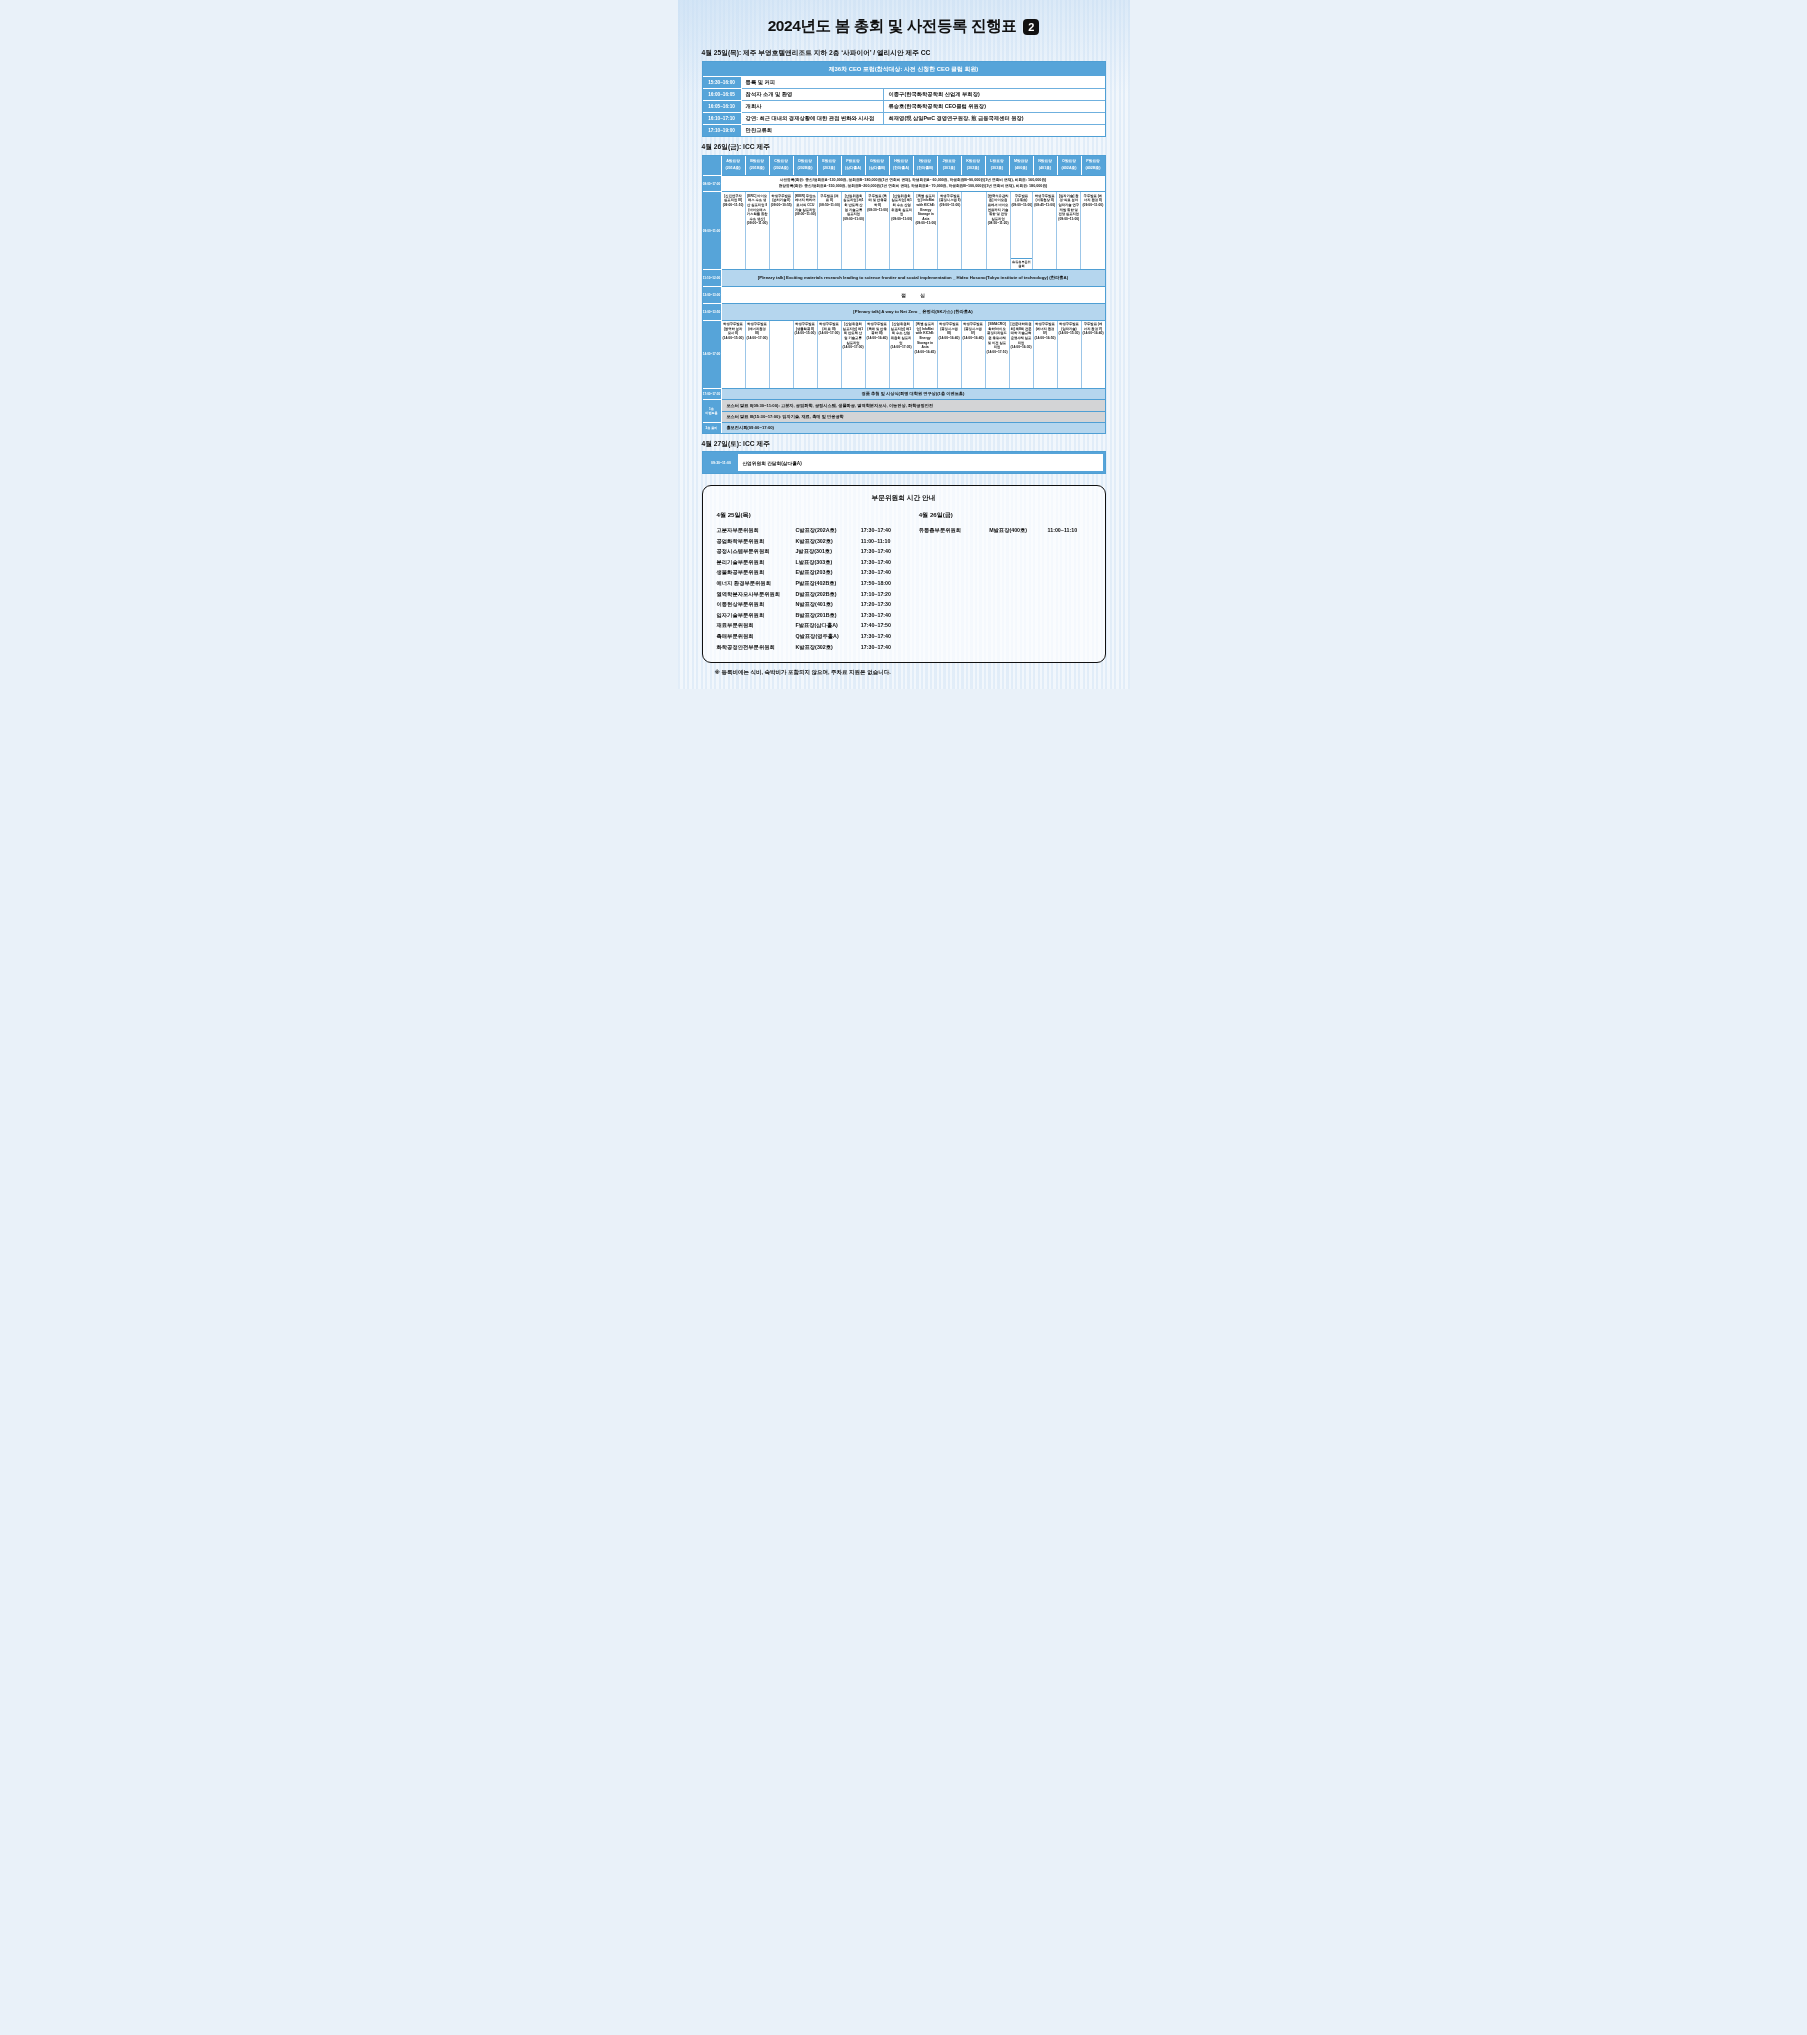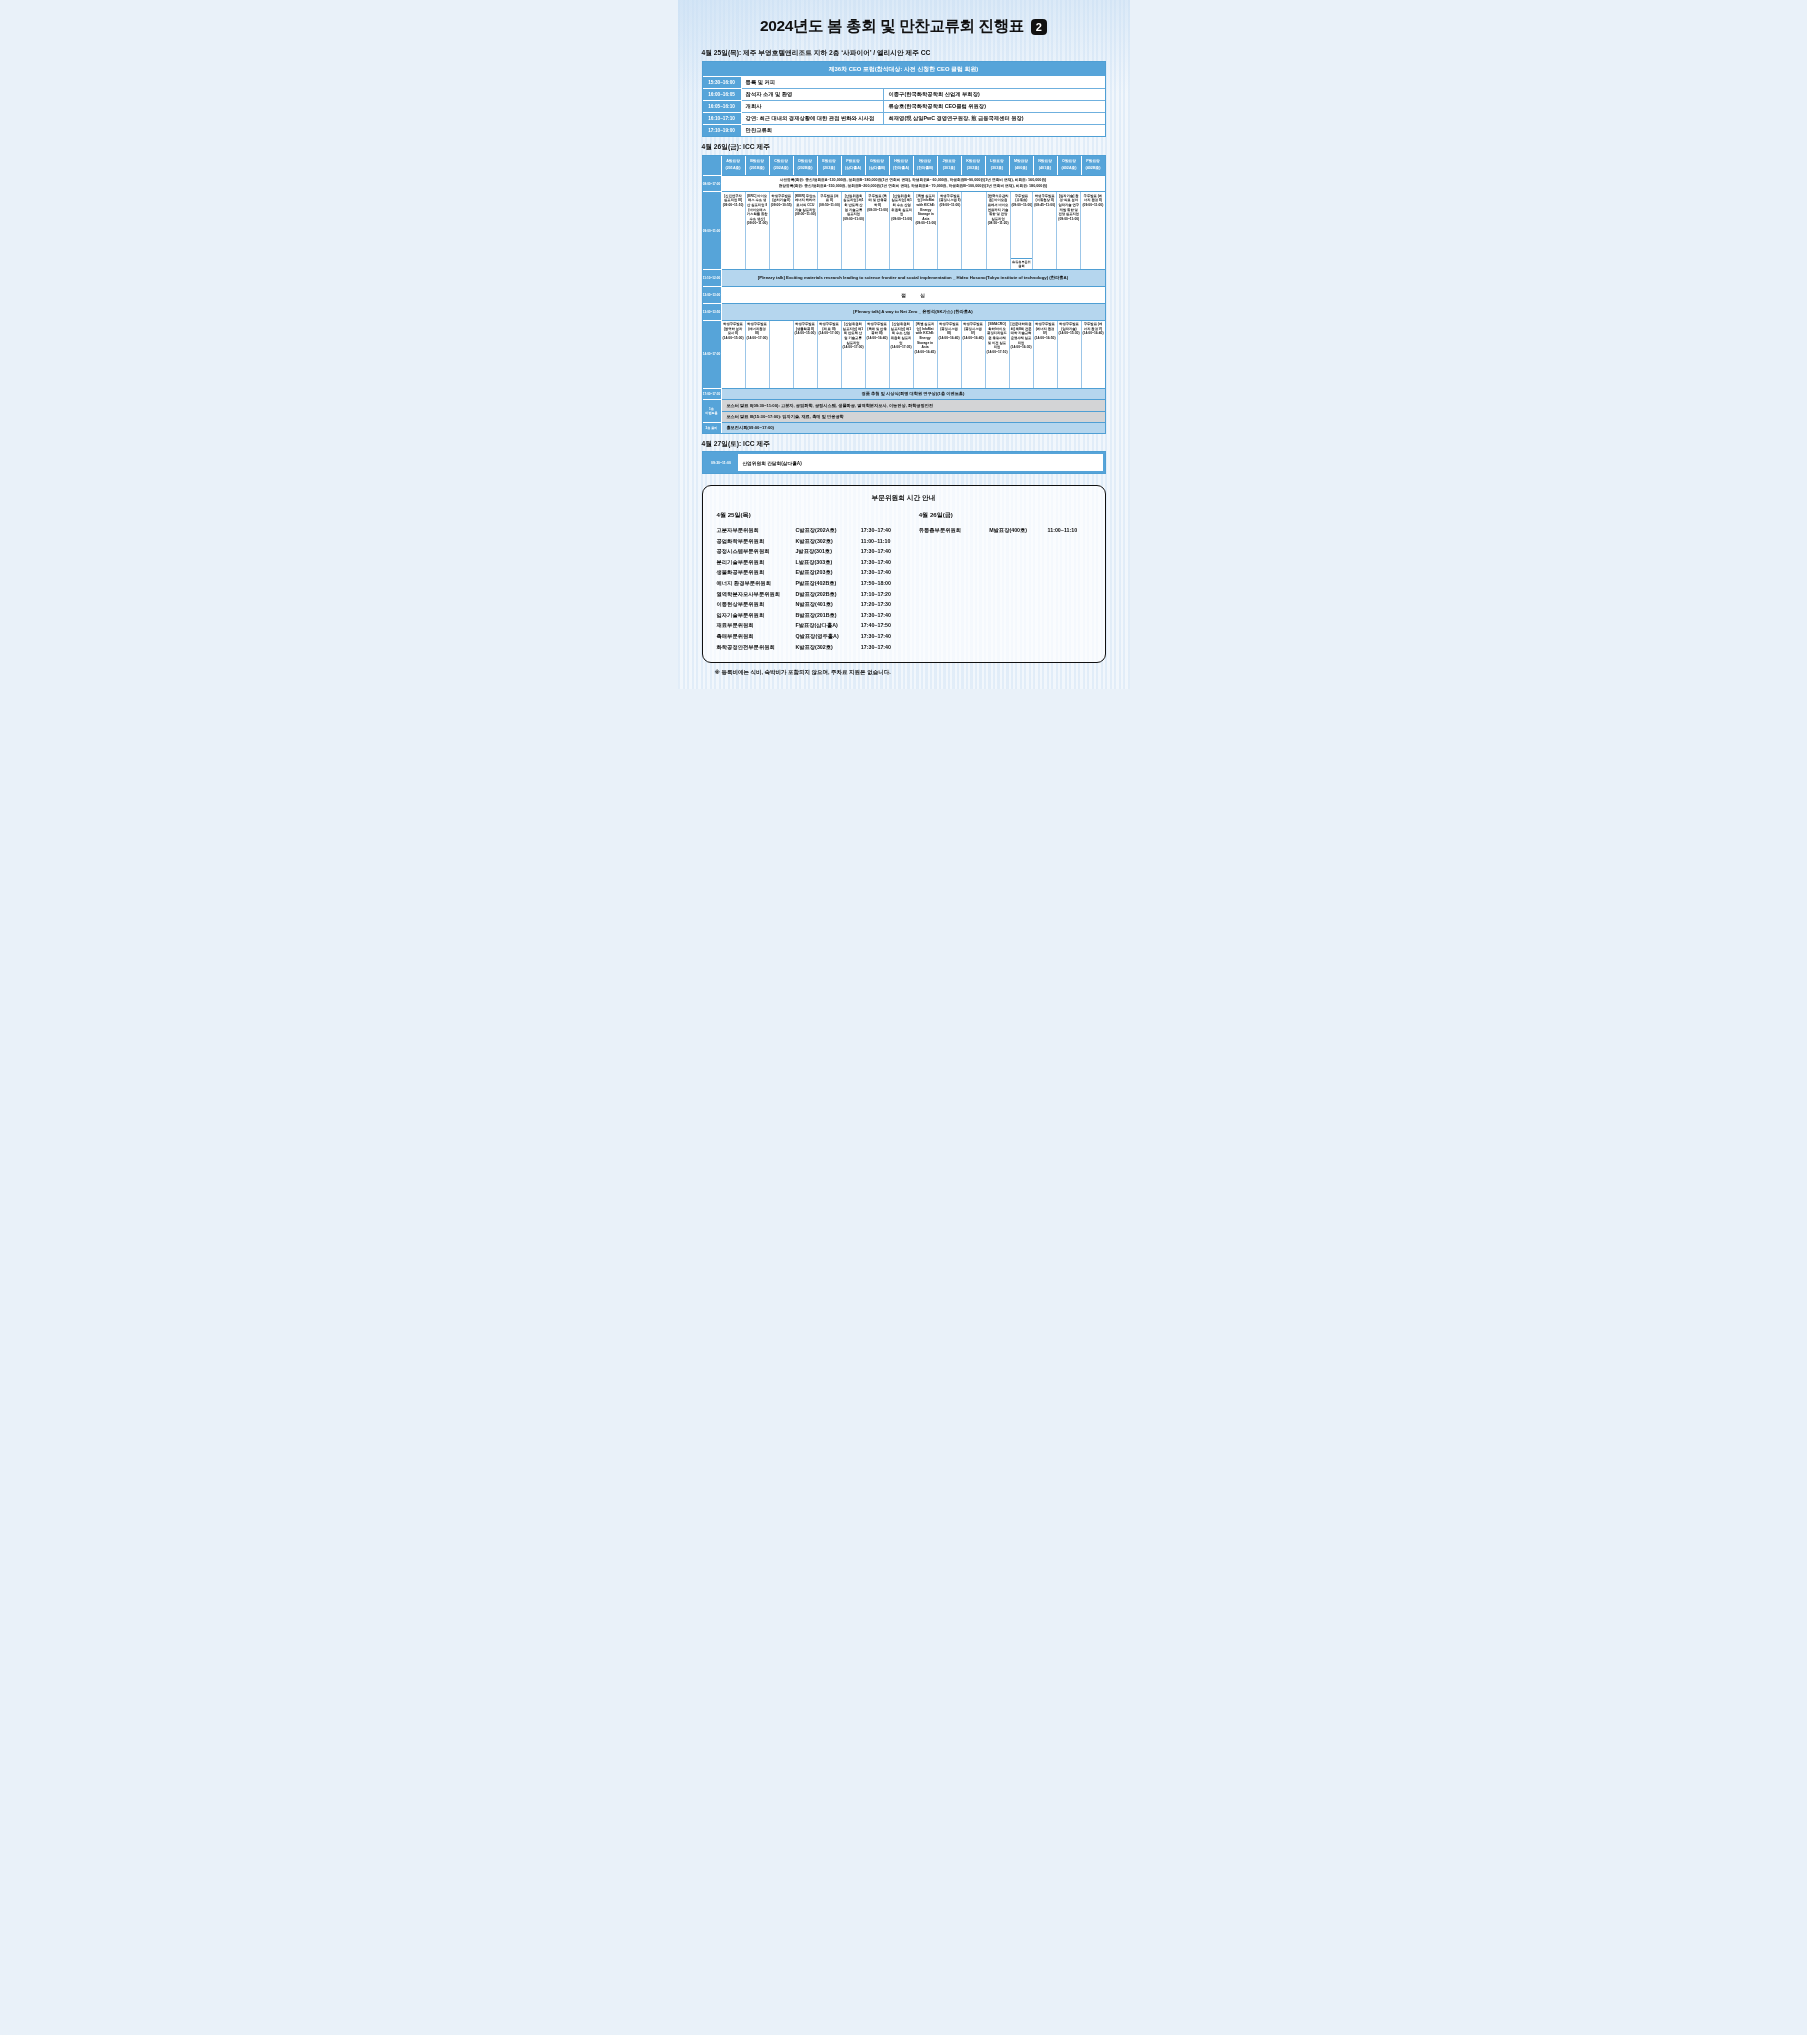--- a/index.html
+++ b/index.html
@@ -94,21 +94,21 @@
   .c-venue{ width:34%; }
   .c-time{ width:25%; }
   .footnote{ margin:6.5px 0 0 13px; font-weight:700; font-size:5.5px; }
 </style>
 </head>
 <body>
 
 <div class="page">
 
   <div class="title-wrap">
-    <span class="title">2024년도 봄 총회 및 만찬교류회 진행표</span>
+    <span class="title">2024년도 봄 총회 및 사전등록 진행표</span>
     <span class="badge">2</span>
   </div>
 
   <div class="sec-heading">4월 25일(목): 제주 부영호텔앤리조트 지하 2층 ‘사파이어’ / 엘리시안 제주 CC</div>
 
   <div class="ceo-table">
     <div class="ceo-header">제36차 CEO 포럼(참석대상: 사전 신청한 CEO 클럽 회원)</div>
     <div class="ceo-row">
       <div class="ceo-time">15:30~16:00</div>
       <div class="ceo-main">등록 및 커피</div>

